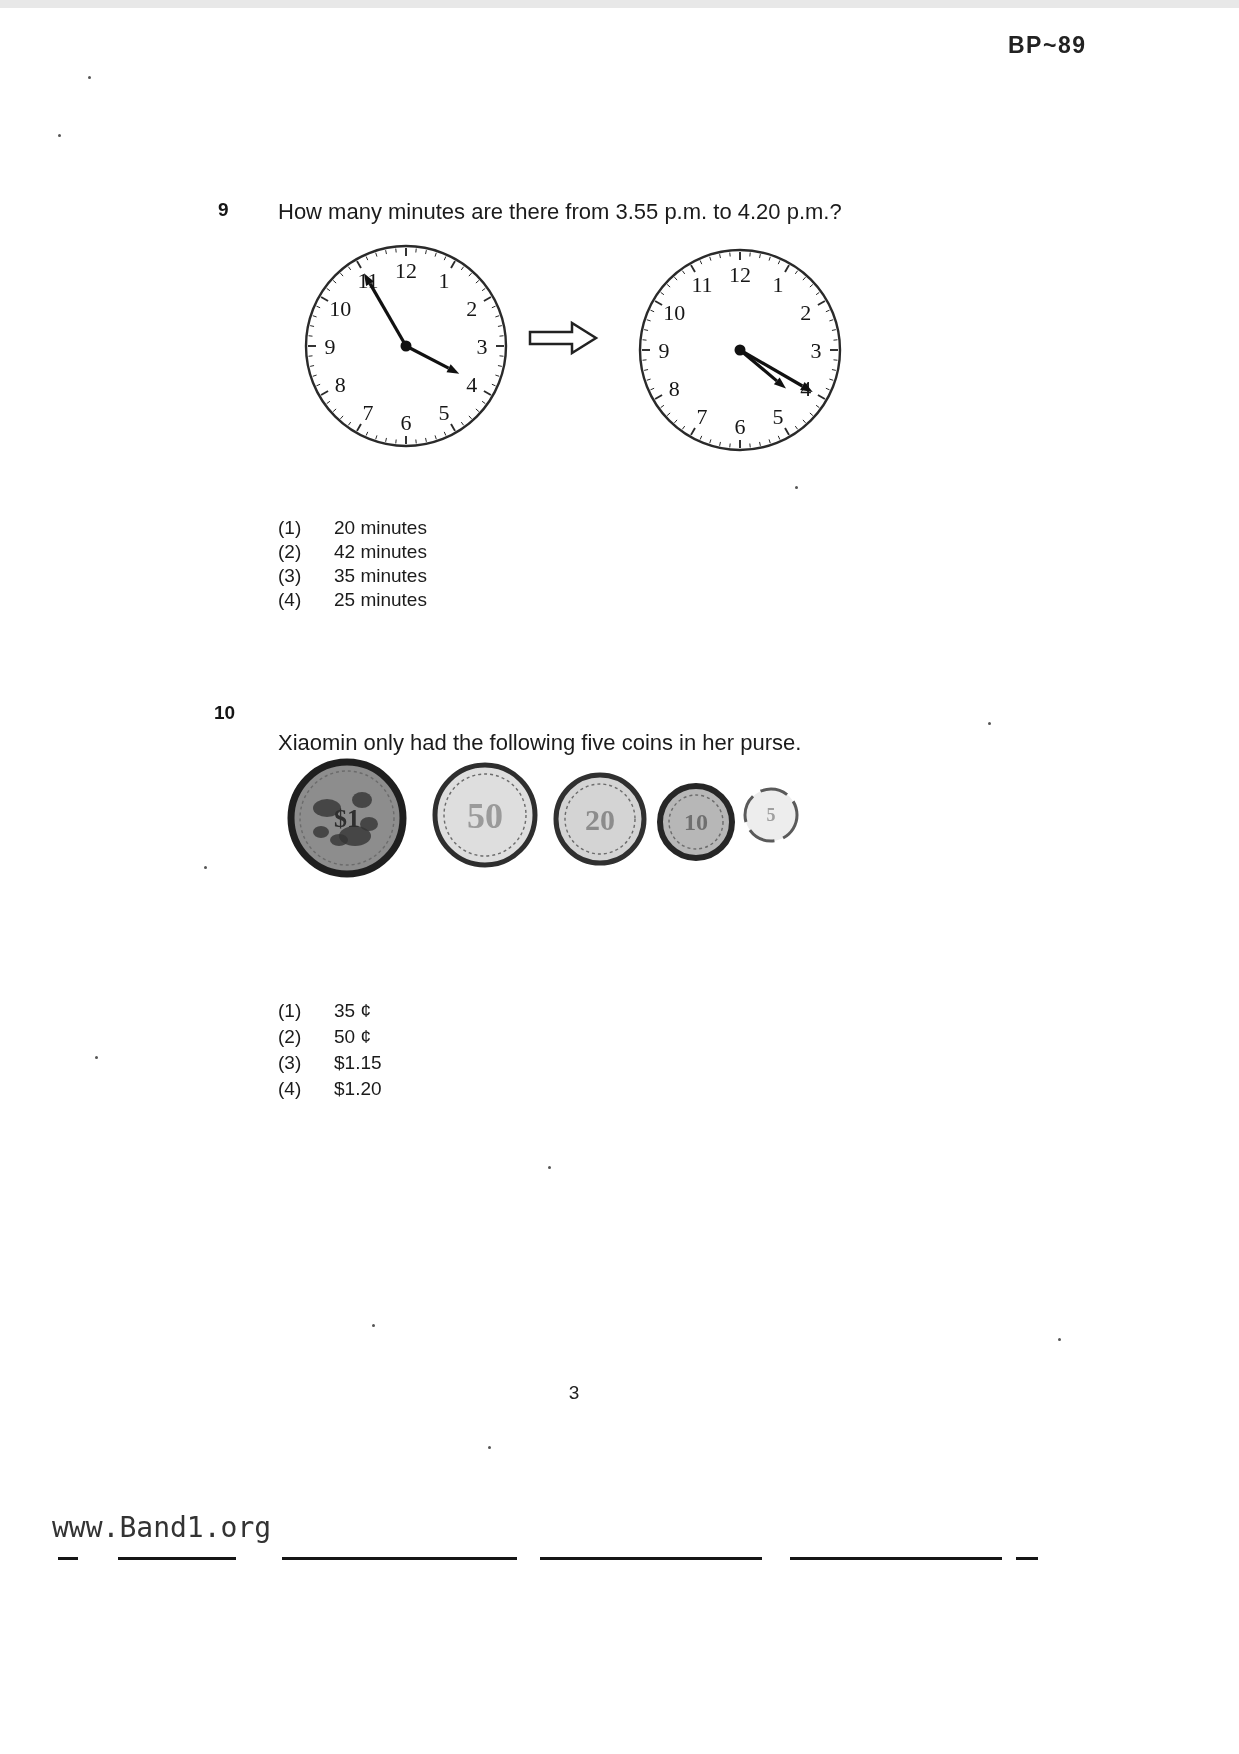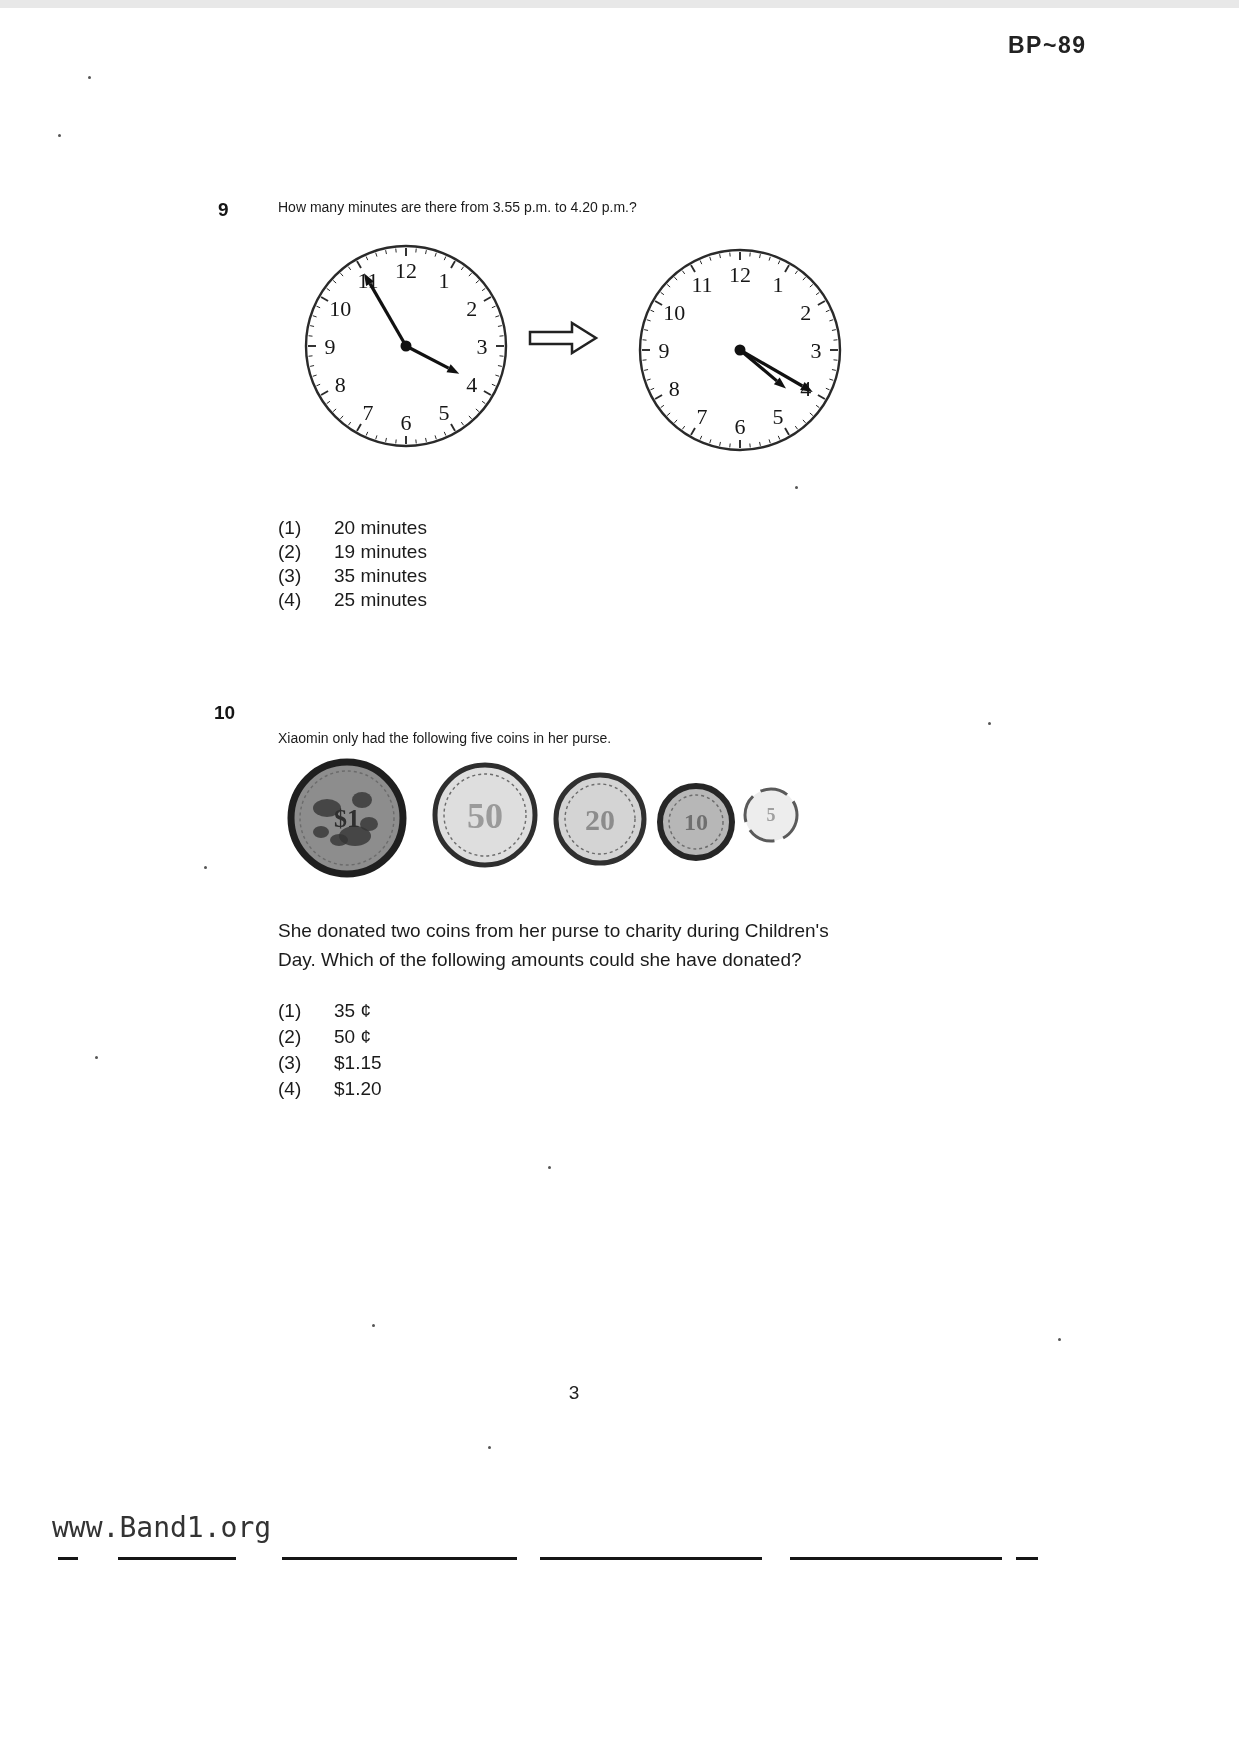--- a/index.html
+++ b/index.html
@@ -11,21 +11,21 @@
     color:#1b1b1b;
     overflow:hidden;
     margin:8px auto;
   }
   .abs{position:absolute;}
   .code{
     font-size:23px;letter-spacing:1.5px;color:#222;font-weight:bold;
     font-family:"Liberation Sans",sans-serif;
   }
   .qnum{font-size:19px;font-weight:bold;color:#151515;}
-  .qtext{font-size:14px;color:#1b1b1b;}
+  .qtext{font-size:22px;color:#1b1b1b;}
   .opt{position:absolute;left:278px;display:flex;gap:26px;font-size:19px;color:#1b1b1b;}
   .opt .opt-label{min-width:30px;}
   .bodytext{font-size:19px;line-height:29px;color:#1b1b1b;}
   .pagenum{font-size:19px;color:#222;}
   .footer{
     font-family:"DejaVu Sans Mono",monospace;
     font-size:28px;color:#333;
   }
   .scanline{position:absolute;height:3px;background:#161616;}
   .speck{position:absolute;width:3px;height:3px;border-radius:50%;background:#555;}
@@ -206,21 +206,21 @@
       <polygon points="182.74613391789285,151.99999999999997 170.10382907247958,149.89711431702997 174.60382907247958,142.10288568297003" fill="#111"></polygon>
       <circle cx="110" cy="110" r="5.5" fill="#111"></circle>
     </svg>
 
   <div class="opt" style="top:509px;">
     <span class="opt-label">(1)</span>
     <span class="opt-text">20 minutes</span>
   </div>
   <div class="opt" style="top:533px;">
     <span class="opt-label">(2)</span>
-    <span class="opt-text">19 minutes</span>
+    <span class="opt-text">42 minutes</span>
   </div>
   <div class="opt" style="top:557px;">
     <span class="opt-label">(3)</span>
     <span class="opt-text">35 minutes</span>
   </div>
   <div class="opt" style="top:581px;">
     <span class="opt-label">(4)</span>
     <span class="opt-text">25 minutes</span>
   </div>
 
@@ -243,21 +243,20 @@
       <circle cx="318" cy="73" r="44" fill="#d4d4d4" stroke="#303030" stroke-width="5"></circle>
       <circle cx="318" cy="73" r="35" fill="none" stroke="#6b6b6b" stroke-width="1.4" stroke-dasharray="3 3"></circle>
       <text x="318" y="83.5" text-anchor="middle" font-size="30" fill="#8c8c8c" font-family="&quot;Liberation Serif&quot;, serif" font-weight="bold">20</text>
       <circle cx="414" cy="76" r="36" fill="#b7b7b7" stroke="#262626" stroke-width="6"></circle>
       <circle cx="414" cy="76" r="27" fill="none" stroke="#6b6b6b" stroke-width="1.4" stroke-dasharray="3 3"></circle>
       <text x="414" y="84.4" text-anchor="middle" font-size="24" fill="#6f6f6f" font-family="&quot;Liberation Serif&quot;, serif" font-weight="bold">10</text>
       <circle cx="489" cy="69" r="26" fill="#ededed" stroke="#5a5a5a" stroke-width="3" stroke-dasharray="28 9"></circle>
       <text x="489" y="75.3" text-anchor="middle" font-size="18" fill="#9f9f9f" font-family="&quot;Liberation Serif&quot;, serif" font-weight="bold">5</text>
     </svg>
 
-  <div class="abs bodytext" style="left:278px;top:908px;width:585px;">She donated two coins from her purse to charity during Children's Day. Which of the following amounts could she have donated?</div>
 
   <div class="opt" style="top:992px;">
     <span class="opt-label">(1)</span>
     <span class="opt-text">35 ¢</span>
   </div>
   <div class="opt" style="top:1018px;">
     <span class="opt-label">(2)</span>
     <span class="opt-text">50 ¢</span>
   </div>
   <div class="opt" style="top:1044px;">

